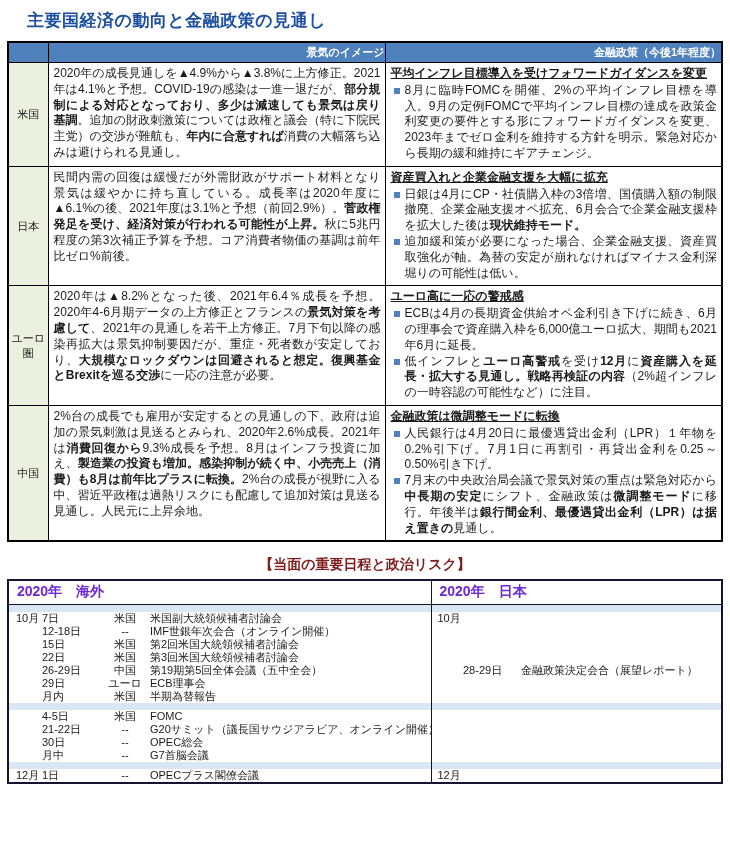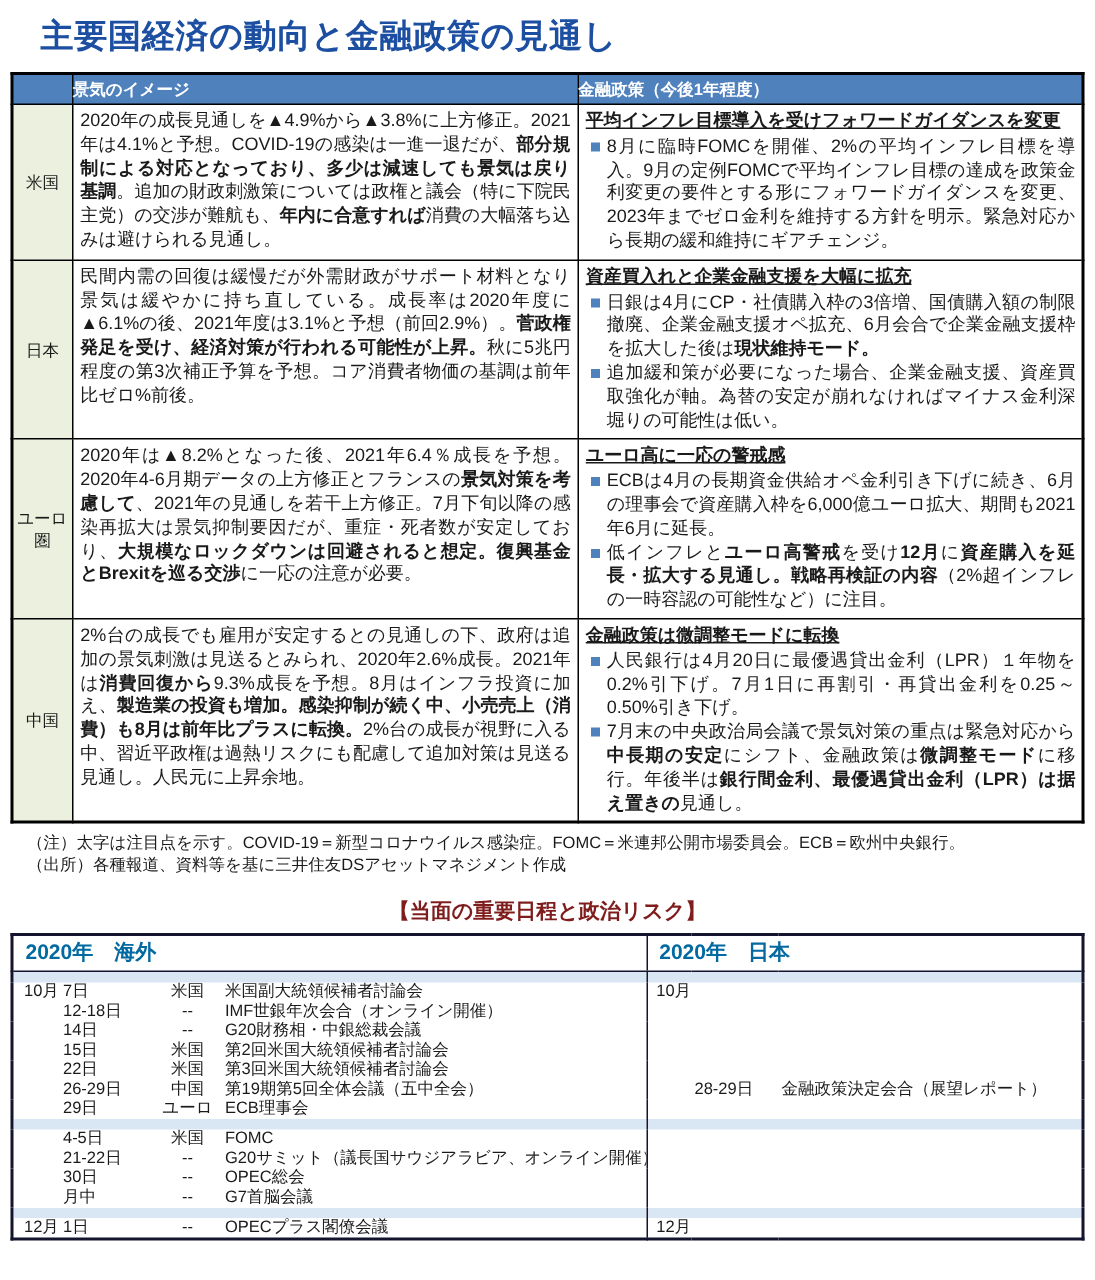--- a/index.html
+++ b/index.html
@@ -5,40 +5,40 @@
   html,body{margin:0;padding:0;background:#fff;}
   body{
     width:730px;
     font-family:"Liberation Sans","DejaVu Sans",sans-serif;
     color:#1a1a1a;
     -webkit-font-smoothing:antialiased;
   }
   .page{padding:5px 0 10px 0;}
   .title{
     color:#1c4fa1;
-    font-size:22px;
+    font-size:17px;
     font-weight:bold;
     margin:4px 0 9px 27px;
     letter-spacing:0.5px;
   }
   
   table.main{
     border-collapse:collapse;
     table-layout:fixed;
     width:714px;
     margin:0 auto;
     border:2px solid #000;
   }
   .main th,.main td{border:1px solid #000;vertical-align:top;}
   .main thead th{
     background:#4f81bd;
     color:#fff;
     font-size:11px;
     font-weight:bold;
-    text-align:left;
+    text-align:right;
     padding:2px 0;
   }
   .main td.country{
     background:#ebf1de;
     text-align:center;
     vertical-align:middle;
     font-size:11px;
     padding:2px 1px;
   }
   .main td.cell{
@@ -80,21 +80,21 @@
     border-collapse:collapse;
     table-layout:fixed;
     width:714px;
     margin:0 auto;
     border:2px solid #14142e;
     font-size:11px;
   }
   .sched thead th{
     font-size:14px;
     font-weight:bold;
-    color:#0369a1;
+    color:#6d28d9;
     text-align:left;
     padding:2px 4px 3px 8px;
     border-bottom:1px solid #14142e;
   }
   .sched td{
     height:13px;
     line-height:13px;
     padding:0 2px;
     white-space:nowrap;
     overflow:hidden;
@@ -202,24 +202,20 @@
                 <div class="bullet">
                   <span class="sq"></span>
                   <div class="bt">7月末の中央政治局会議で景気対策の重点は緊急対応から<span class="b">中長期の安定</span>にシフト、金融政策は<span class="b">微調整モード</span>に移行。年後半は<span class="b">銀行間金利、最優遇貸出金利（LPR）は据え置きの</span>見通し。</div>
                 </div>
               </div>
           </td>
         </tr>
       </tbody>
   </table>
 
-  <div class="notes">
-    <div>（注）太字は注目点を示す。COVID-19＝新型コロナウイルス感染症。FOMC＝米連邦公開市場委員会。ECB＝欧州中央銀行。</div>
-    <div>（出所）各種報道、資料等を基に三井住友DSアセットマネジメント作成</div>
-  </div>
 
   <div class="sec-title">【当面の重要日程と政治リスク】</div>
 
   <table class="sched">
     <colgroup>
       <col style="width:32px">
         <col style="width:62px">
         <col style="width:46px">
         <col style="width:283px">
       <col style="width:30px">
@@ -251,29 +247,20 @@
         <tr>
           <td class="om"></td>
           <td class="od">12-18日</td>
           <td class="orc">--</td>
           <td class="oe">IMF世銀年次会合（オンライン開催）</td>
           <td class="jm jdiv"></td>
           <td class="jd"></td>
           <td class="je"></td>
         </tr>
 
-        <tr>
-          <td class="om"></td>
-          <td class="od">14日</td>
-          <td class="orc">--</td>
-          <td class="oe">G20財務相・中銀総裁会議</td>
-          <td class="jm jdiv"></td>
-          <td class="jd"></td>
-          <td class="je"></td>
-        </tr>
 
         <tr>
           <td class="om"></td>
           <td class="od">15日</td>
           <td class="orc">米国</td>
           <td class="oe">第2回米国大統領候補者討論会</td>
           <td class="jm jdiv"></td>
           <td class="jd"></td>
           <td class="je"></td>
         </tr>
@@ -301,20 +288,29 @@
         <tr>
           <td class="om"></td>
           <td class="od">29日</td>
           <td class="orc">ユーロ</td>
           <td class="oe">ECB理事会</td>
           <td class="jm jdiv"></td>
           <td class="jd"></td>
           <td class="je"></td>
         </tr>
 
+        <tr>
+          <td class="om"></td>
+          <td class="od">月内</td>
+          <td class="orc">米国</td>
+          <td class="oe">半期為替報告</td>
+          <td class="jm jdiv"></td>
+          <td class="jd"></td>
+          <td class="je"></td>
+        </tr>
       </tbody>
     <tbody>
       <tr class="stripe">
         <td colspan="4"></td>
         <td colspan="3" class="jdiv"></td>
       </tr>
 
 
         <tr>
           <td class="om"></td>

